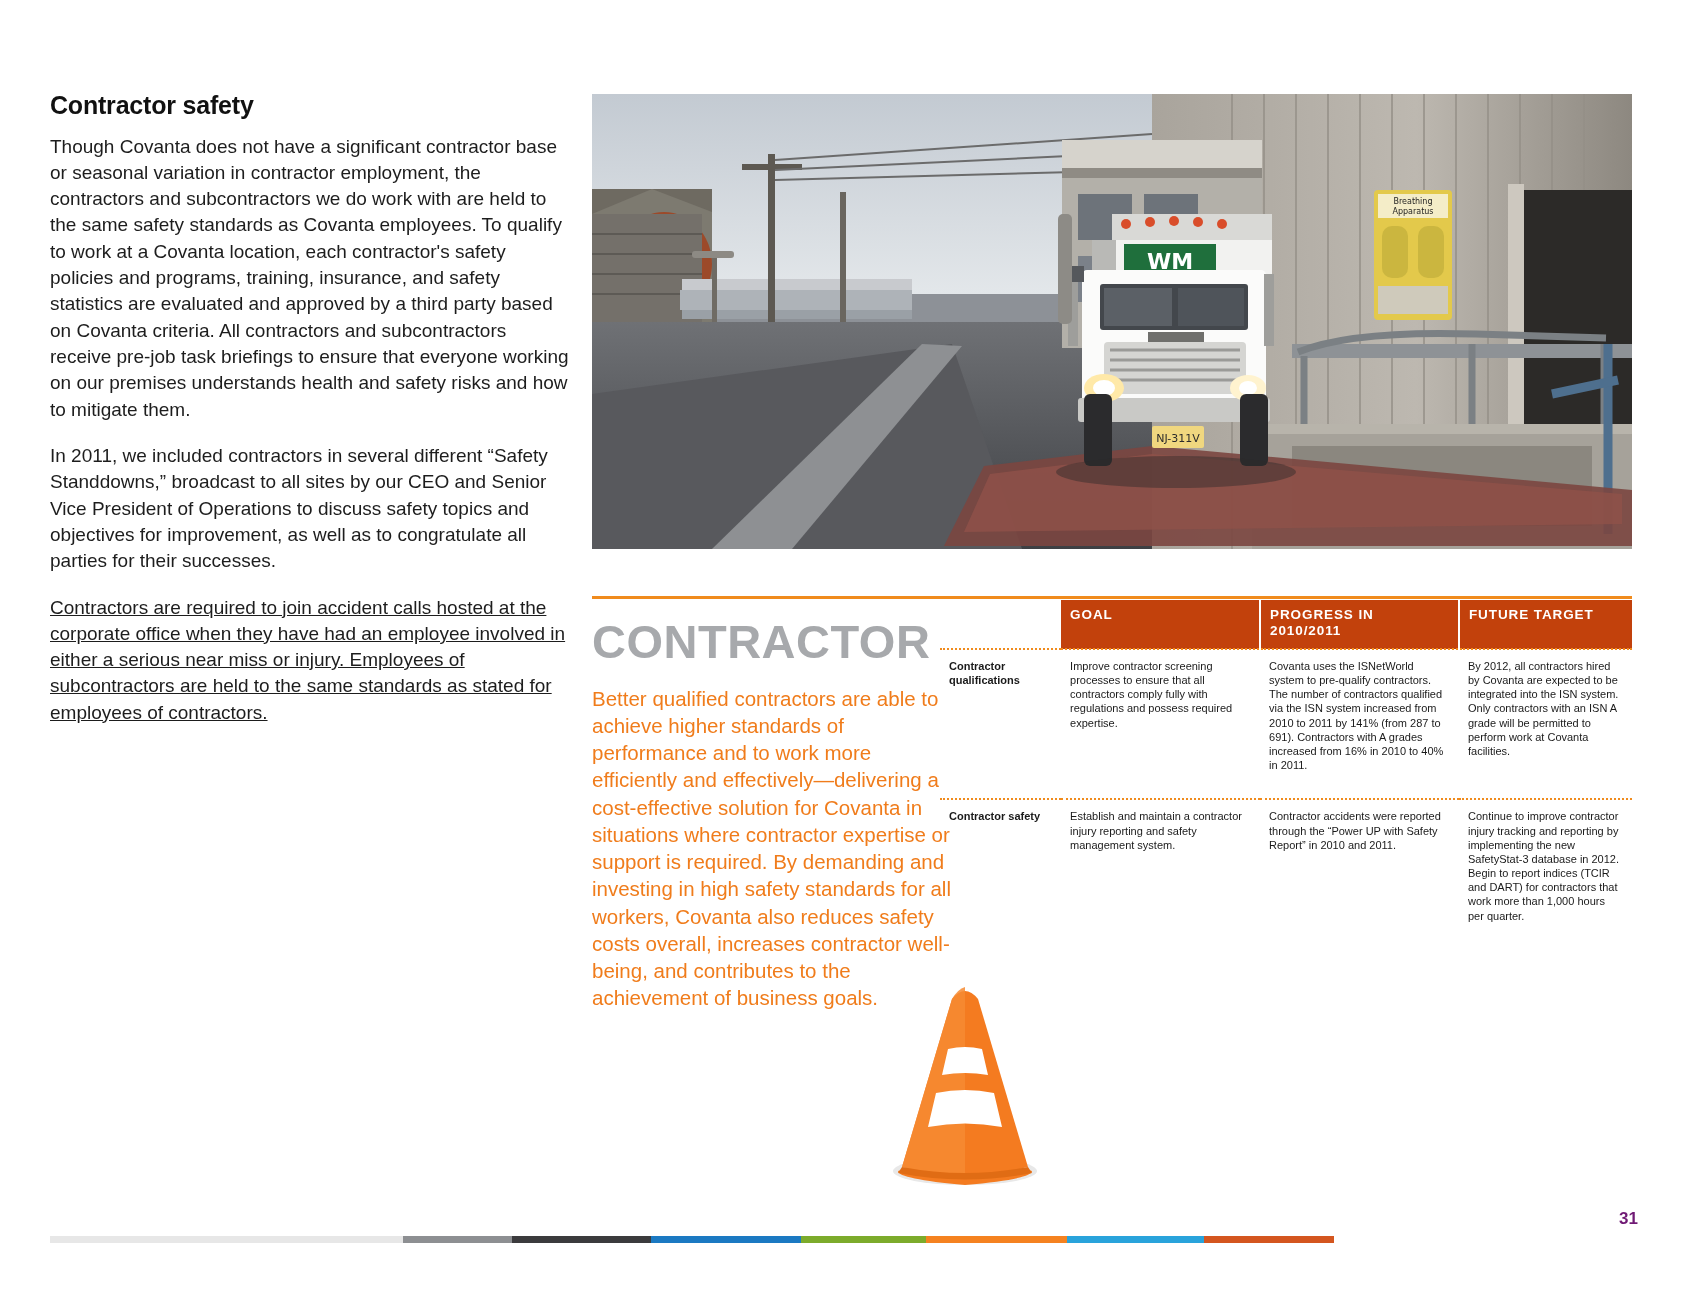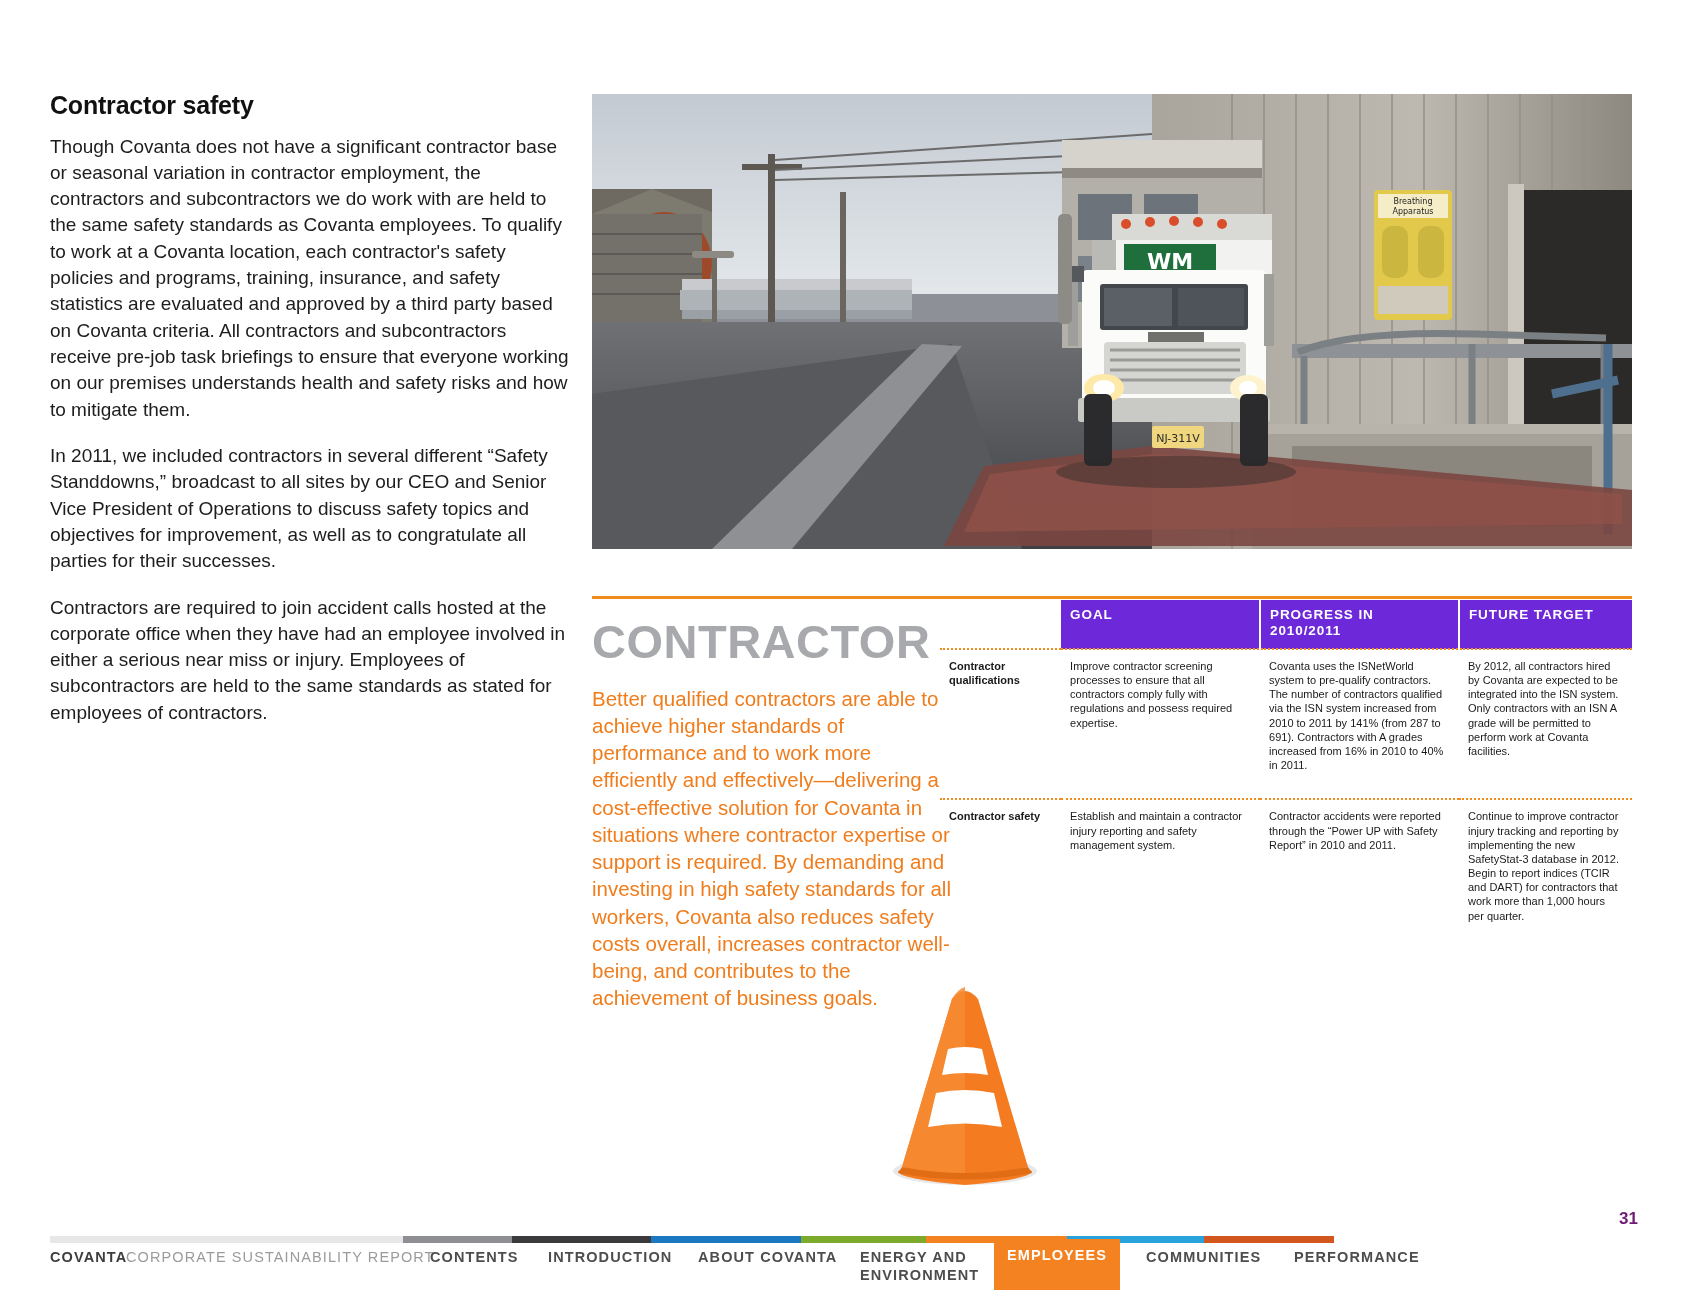--- a/index.html
+++ b/index.html
@@ -18,21 +18,21 @@
     position:absolute;left:50px;top:92px;width:520px;
   }
   .section-title{
     font-size:25px;font-weight:bold;letter-spacing:-0.2px;
     color:#111;margin:0 0 14px 0;line-height:1.1;
   }
   .body-p{
     font-size:19px;line-height:1.385;color:#1d1d1d;
     margin:0 0 20px 0;
   }
-  .body-p:last-child{margin-bottom:0;}
+  .body-p:last-child{margin-bottom:0;text-decoration:underline;}
 
   
   .photo{
     position:absolute;left:592px;top:94px;width:1040px;height:455px;
     overflow:hidden;background:#8d9197;
   }
   .photo svg{display:block;width:100%;height:100%;}
   .panel-rule{
     position:absolute;left:592px;top:596px;width:1040px;height:3px;
     background:#f08b1d;
@@ -64,21 +64,21 @@
   .tbl{
     position:absolute;left:940px;top:600px;width:692px;
     border-collapse:collapse;
   }
   .tbl col.c0{width:112px;}
   .tbl col.c1{width:184px;}
   .tbl col.c2{width:184px;}
   .tbl col.c3{width:160px;}
 
   .tbl th{
-    background:#6d28d9;color:#ffffff;
+    background:#c2410c;color:#ffffff;
     font-size:13.5px;font-weight:bold;letter-spacing:0.9px;
     text-align:left;vertical-align:top;
     padding:7px 9px 9px 9px;
     line-height:1.18;
     border-left:2px solid #ffffff;
     border-right:2px solid #ffffff;
   }
   .tbl th.blank{background:#ffffff;border:0;}
   .tbl th.first-data{border-left:0;}
   .tbl th.last-data{border-right:0;}
@@ -347,26 +347,14 @@
   <div class="foot-bars" id="foot-bars">
       <div class="fb" style="background: rgb(231, 231, 231); width: 380px;"></div>
       <div class="fb" style="background: rgb(141, 143, 146); width: 118px;"></div>
       <div class="fb" style="background: rgb(59, 59, 61); width: 150px;"></div>
       <div class="fb" style="background: rgb(27, 121, 194); width: 162px;"></div>
       <div class="fb" style="background: rgb(124, 171, 43); width: 134px;"></div>
       <div class="fb" style="background: rgb(245, 130, 32); width: 152px;"></div>
       <div class="fb" style="background: rgb(41, 163, 219); width: 148px;"></div>
       <div class="fb" style="background: rgb(212, 86, 31); width: 140px;"></div>
     </div>
-  <div class="foot-labels" id="foot-labels">
-    <div class="fl" style="left:0;font-weight:bold;color:#3d3d3d;">COVANTA</div>
-    <div class="fl muted" style="left:76px;">CORPORATE SUSTAINABILITY REPORT</div>
-  <div class="fl dark" style="left: 380px;">CONTENTS</div>
-      <div class="fl dark" style="left: 498px;">INTRODUCTION</div>
-      <div class="fl dark" style="left: 648px;">ABOUT COVANTA</div>
-      <div class="fl dark" style="left: 810px;">ENERGY AND
-ENVIRONMENT</div>
-      <div class="fl active" style="left: 944px;">EMPLOYEES</div>
-      <div class="fl dark" style="left: 1096px;">COMMUNITIES</div>
-      <div class="fl dark" style="left: 1244px;">PERFORMANCE</div>
-    </div>
 
 </div>
 
 </body></html>

